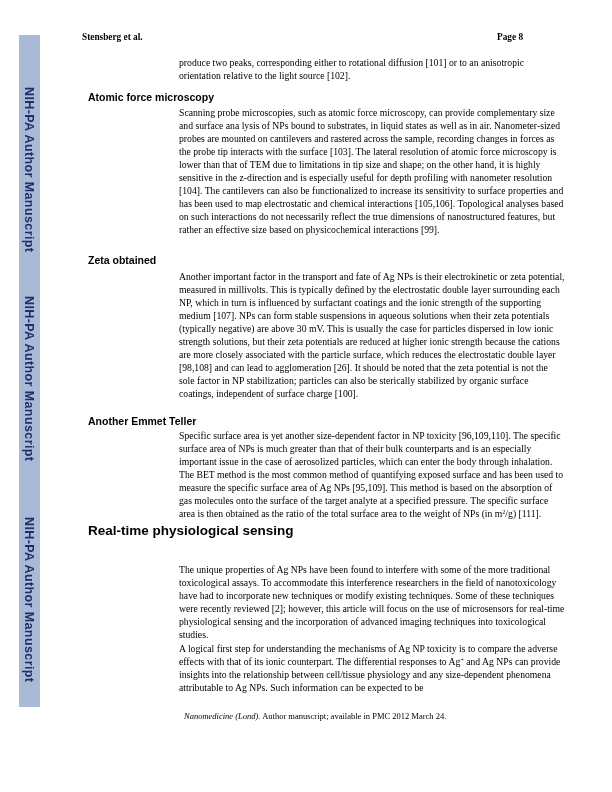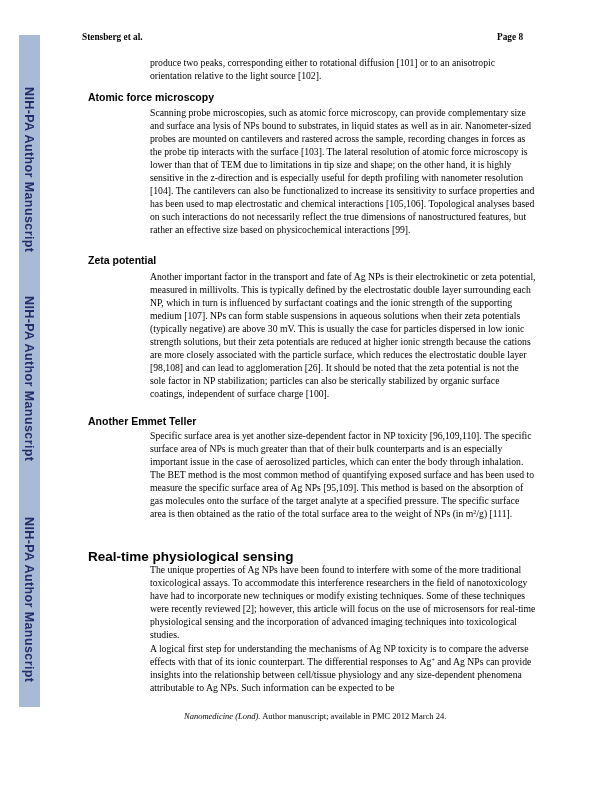--- a/index.html
+++ b/index.html
@@ -2,21 +2,21 @@
 <html><head>
 <meta charset="utf-8">
 <style>
   html,body { margin:0; padding:0; background:#ffffff; }
   .page {
     position:relative; width:612px; height:792px; background:#ffffff;
     font-family:"Liberation Serif", serif; color:#000; overflow:hidden;
   }
   .abs { position:absolute; }
   .hdr { font-size:9.3px; line-height:11px;font-weight:bold; }
-  .body-text { font-size:9.7px; line-height:13px; width:386px; text-align:left; }
+  .body-text { font-size:9.7px; line-height:13px; width:386px; text-align:left;margin-left:29px; }
   .sub-heading { font-family:"Liberation Sans", sans-serif; font-weight:bold; font-size:10.5px; line-height:13px; }
   .main-heading { font-family:"Liberation Sans", sans-serif; font-weight:bold; font-size:13.5px; line-height:16px; }
   .sidebar-strip { left:19px; top:35px; width:21px; height:672px; }
   .sidebar-label {
     writing-mode:vertical-rl; text-orientation:mixed;
     font-family:"Liberation Sans", sans-serif; font-weight:bold;
     font-size:12.5px; letter-spacing:0.4px; left:22px; white-space:nowrap;
   }
   sup { font-size:0.62em; line-height:0; position:relative; top:-0.45em; vertical-align:baseline; }
   .footer { font-size:8.5px; line-height:11px; }
@@ -33,29 +33,29 @@
   <div class="abs sidebar-label" style="top: 517px; color: rgb(30, 46, 102);">NIH-PA Author Manuscript</div>
 
   <div class="abs hdr" style="left:82px; top:32px">Stensberg et al.</div>
   <div class="abs hdr" style="left:497px; top:32px">Page 8</div>
 
   <div class="abs body-text" style="left:150px; top:56px">produce two peaks, corresponding either to rotational diffusion [101] or to an anisotropic orientation relative to the light source [102].</div>
 
   <div class="abs sub-heading" style="left:88px; top:91px">Atomic force microscopy</div>
   <div class="abs body-text" style="left:150px; top:106px">Scanning probe microscopies, such as atomic force microscopy, can provide complementary size and surface ana lysis of NPs bound to substrates, in liquid states as well as in air. Nanometer-sized probes are mounted on cantilevers and rastered across the sample, recording changes in forces as the probe tip interacts with the surface [103]. The lateral resolution of atomic force microscopy is lower than that of TEM due to limitations in tip size and shape; on the other hand, it is highly sensitive in the z-direction and is especially useful for depth profiling with nanometer resolution [104]. The cantilevers can also be functionalized to increase its sensitivity to surface properties and has been used to map electrostatic and chemical interactions [105,106]. Topological analyses based on such interactions do not necessarily reflect the true dimensions of nanostructured features, but rather an effective size based on physicochemical interactions [99].</div>
 
-  <div class="abs sub-heading" style="left:88px; top:254px">Zeta potential</div>
+  <div class="abs sub-heading" style="left:88px; top:254px">Zeta obtained</div>
   <div class="abs body-text" style="left:150px; top:270px">Another important factor in the transport and fate of Ag NPs is their electrokinetic or zeta potential, measured in millivolts. This is typically defined by the electrostatic double layer surrounding each NP, which in turn is influenced by surfactant coatings and the ionic strength of the supporting medium [107]. NPs can form stable suspensions in aqueous solutions when their zeta potentials (typically negative) are above 30 mV. This is usually the case for particles dispersed in low ionic strength solutions, but their zeta potentials are reduced at higher ionic strength because the cations are more closely associated with the particle surface, which reduces the electrostatic double layer [98,108] and can lead to agglomeration [26]. It should be noted that the zeta potential is not the sole factor in NP stabilization; particles can also be sterically stabilized by organic surface coatings, independent of surface charge [100].</div>
 
   <div class="abs sub-heading" style="left:88px; top:415px">Another Emmet Teller</div>
   <div class="abs body-text" style="left:150px; top:429px">
     <span>Specific surface area is yet another size-dependent factor in NP toxicity [96,109,110]. The specific surface area of NPs is much greater than that of their bulk counterparts and is an especially important issue in the case of aerosolized particles, which can enter the body through inhalation. The BET method is the most common method of quantifying exposed surface and has been used to measure the specific surface area of Ag NPs [95,109]. This method is based on the absorption of gas molecules onto the surface of the target analyte at a specified pressure. The specific surface area is then obtained as the ratio of the total surface area to the weight of NPs (in m</span><sup>2</sup><span>/g) [111].</span>
   </div>
 
-  <div class="abs main-heading" style="left:88px; top:549px">Real-time physiological sensing</div>
+  <div class="abs main-heading" style="left:88px; top:523px">Real-time physiological sensing</div>
   <div class="abs body-text" style="left:150px; top:563px">The unique properties of Ag NPs have been found to interfere with some of the more traditional toxicological assays. To accommodate this interference researchers in the field of nanotoxicology have had to incorporate new techniques or modify existing techniques. Some of these techniques were recently reviewed [2]; however, this article will focus on the use of microsensors for real-time physiological sensing and the incorporation of advanced imaging techniques into toxicological studies.</div>
   <div class="abs body-text" style="left:150px; top:642px">
     <span>A logical first step for understanding the mechanisms of Ag NP toxicity is to compare the adverse effects with that of its ionic counterpart. The differential responses to Ag</span><sup>+</sup><span> and Ag NPs can provide insights into the relationship between cell/tissue physiology and any size-dependent phenomena attributable to Ag NPs. Such information can be expected to be</span>
   </div>
 
   <div class="abs footer" style="left:156px; top:711px">
     <span class="italic">Nanomedicine (Lond).</span><span> Author manuscript; available in PMC 2012 March 24.</span>
   </div>
 
 </div>

